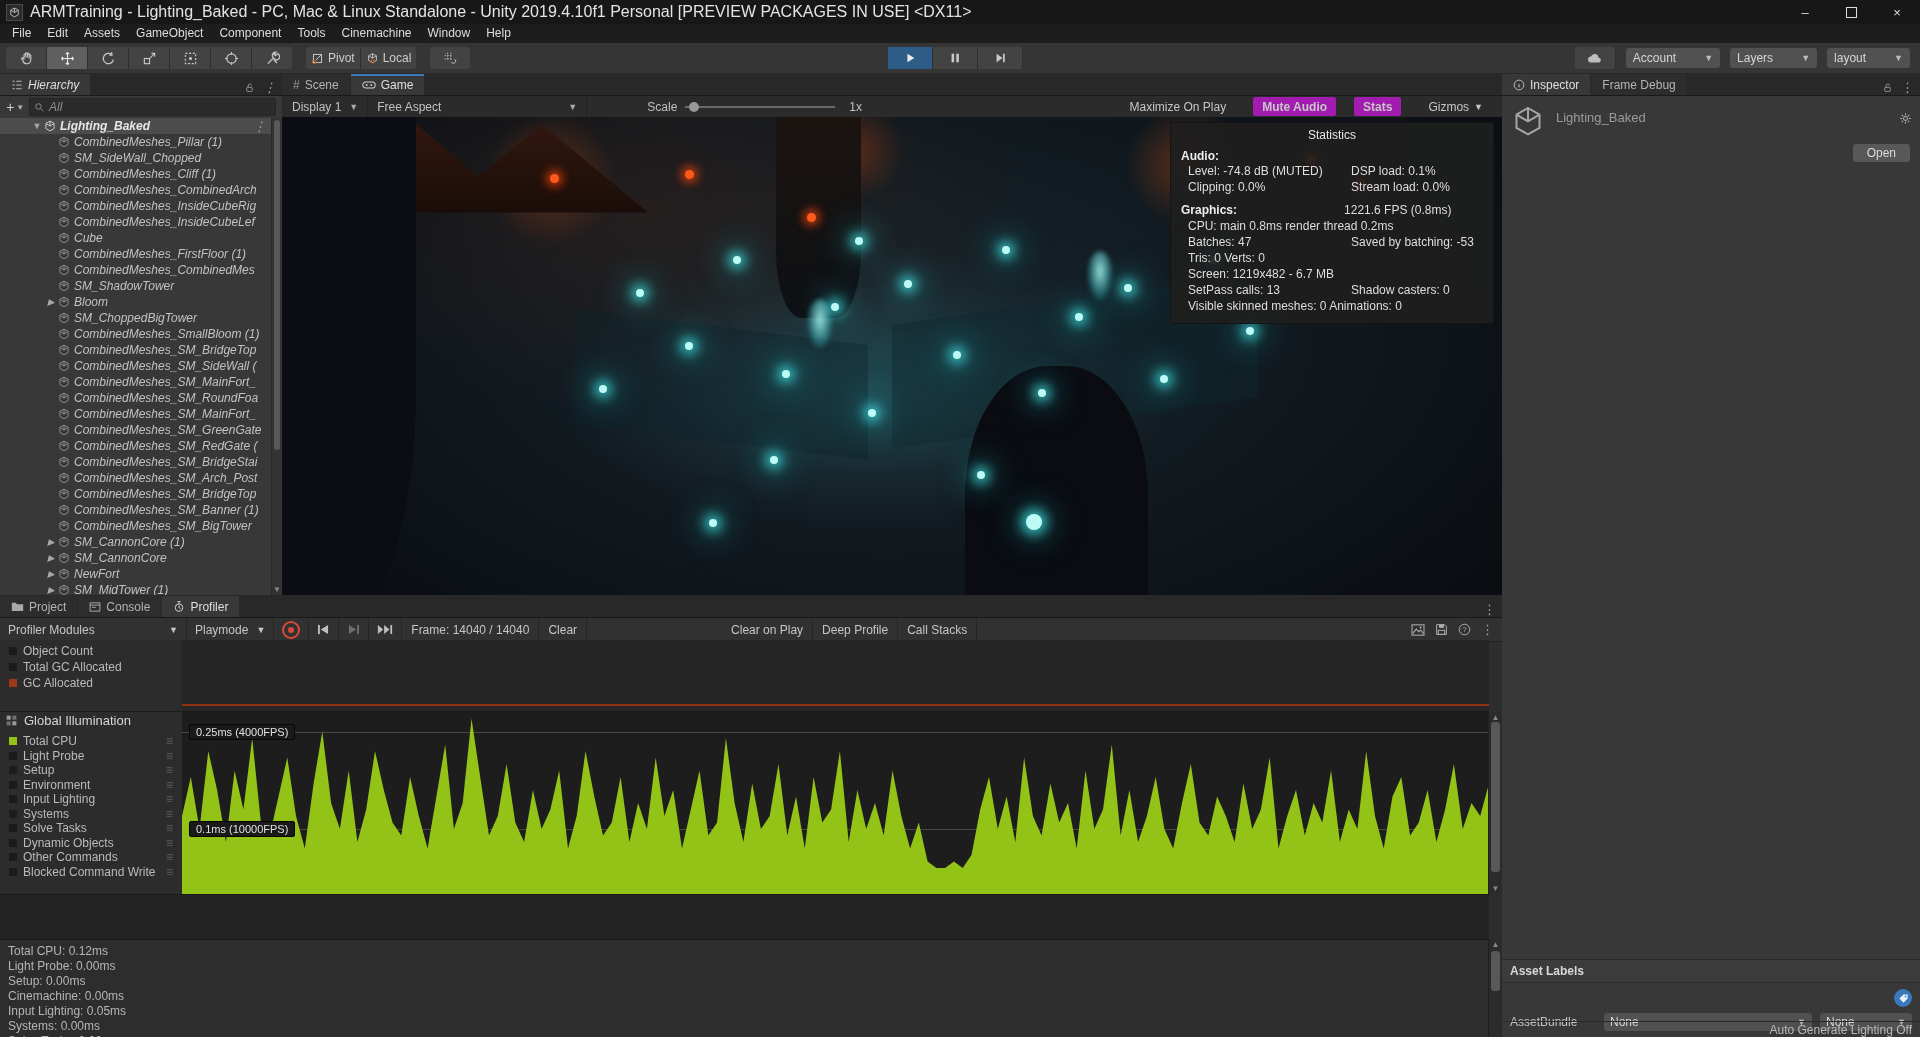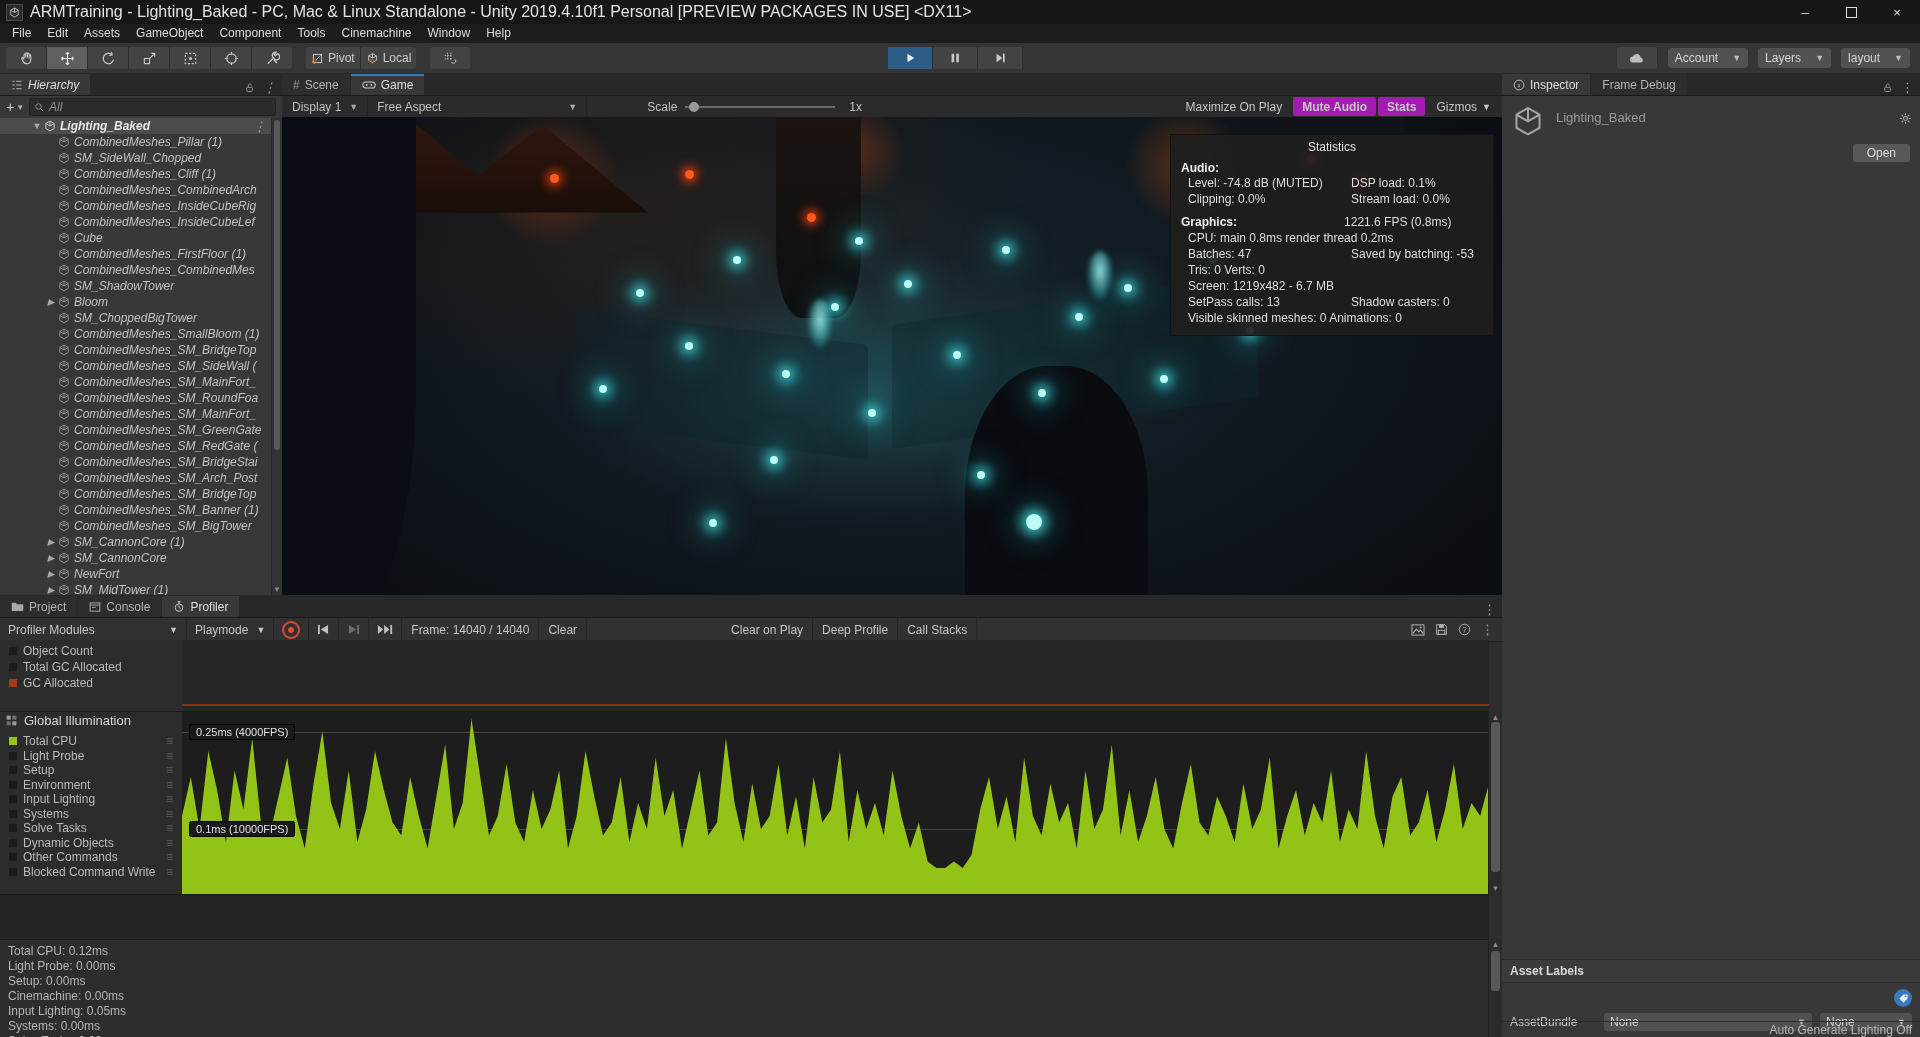--- a/index.html
+++ b/index.html
@@ -30,21 +30,21 @@
         gap:4px;border-right:1px solid #2e2e2e;padding:0 5px;color:#cdcdcd;}
   .btngroup .tbtn:first-child{border-radius:3px 0 0 3px;}
   .btngroup .tbtn:last-child{border-radius:0 3px 3px 0;border-right:none;}
   .btngroup.single .tbtn{border-radius:3px;border-right:none;}
   .tbtn.sel{background:#5f5f5f;}
   .tbtn.playsel{background:#2d5d87;}
   .playgroup{position:absolute;left:888px;top:4px;display:flex;}
   .playgroup .tbtn{min-width:34px;}
   .tb-right{margin-left:auto;display:flex;align-items:center;gap:10px;margin-right:10px;}
   .dd{background:#515151;border-radius:3px;height:20px;display:flex;align-items:center;
-      padding:0 7px;gap:14px;color:#d6d6d6;}
+      padding:0 7px;gap:28px;color:#d6d6d6;}
   .dd .car{font-size:9px;color:#bdbdbd;}
 
   
   .tabstrip{background:#282828;display:flex;align-items:flex-end;height:22px;border-bottom:1px solid #191919;}
   .tab{height:21px;display:flex;align-items:center;gap:5px;padding:0 11px;background:#2d2d2d;
        color:#b3b3b3;margin-right:1px;}
   .tab.active{background:#383838;color:#dfdfdf;}
   .tab.bluetop{box-shadow:inset 0 2px 0 #3a79bb;}
   .strip-right{margin-left:auto;display:flex;align-items:center;gap:8px;padding-right:6px;color:#9a9a9a;}
   .kebab{color:#a5a5a5;font-size:13px;}
@@ -72,41 +72,41 @@
   
   .gameview{position:absolute;left:282px;top:73px;width:1220px;height:522px;background:#383838;overflow:hidden;}
   .g-controls{height:21px;background:#2b2b2b;border-bottom:1px solid #191919;display:flex;align-items:center;
               color:#c0c0c0;padding:0 1px;}
   .g-dd{display:flex;align-items:center;gap:8px;padding:0 9px;height:21px;border-right:1px solid #222;}
   .g-dd .car{font-size:9px;color:#a8a8a8;}
   .scale-wrap{display:flex;align-items:center;gap:8px;margin-left:60px;}
   .slider-track{width:150px;height:2px;background:#6a6a6a;position:relative;}
   .slider-knob{position:absolute;left:4px;top:-4px;width:10px;height:10px;border-radius:50%;background:#999;}
   .g-right{margin-left:auto;display:flex;align-items:center;height:21px;}
-  .g-btn{padding:0 9px;height:19px;display:flex;align-items:center;gap:5px;margin:1px;color:#c6c6c6;}
+  .g-btn{padding:0 9px;height:19px;display:flex;align-items:center;gap:5px;margin:9px;color:#c6c6c6;}
   .g-btn.pressed{background:#a21caf;border-radius:2px;font-weight:bold;}
   .scene{position:absolute;left:0;top:44px;right:0;bottom:0;overflow:hidden;
      background:
        radial-gradient(ellipse 430px 190px at 48% 57%, rgba(52,118,128,.33), rgba(0,0,0,0) 72%),
        radial-gradient(ellipse 260px 120px at 48% 56%, rgba(24,66,76,.55), rgba(0,0,0,0) 75%),
        radial-gradient(circle 95px at 22% 13%, rgba(190,75,18,.40), rgba(0,0,0,0) 70%),
        radial-gradient(circle 70px at 47% 7%, rgba(185,66,14,.38), rgba(0,0,0,0) 70%),
        radial-gradient(circle 85px at 74% 10%, rgba(195,80,20,.40), rgba(0,0,0,0) 70%),
        radial-gradient(ellipse 520px 260px at 30% 20%, rgba(72,36,24,.35), rgba(0,0,0,0) 75%),
        radial-gradient(ellipse 980px 520px at 50% 45%, #18262d 0%, #0a0d12 78%),
        #090b0f;}
   .lamp{position:absolute;width:8px;height:8px;border-radius:50%;background:#bdfcf6;
         box-shadow:0 0 12px 5px rgba(64,225,225,.75), 0 0 30px 12px rgba(30,160,170,.35);}
   .wisp{position:absolute;width:26px;height:50px;border-radius:50%;
         background:radial-gradient(ellipse at 50% 40%, rgba(170,255,250,.85), rgba(60,200,210,.35) 55%, rgba(0,0,0,0) 75%);
         filter:blur(2px);}
   .reddot{position:absolute;width:9px;height:9px;border-radius:50%;background:#ff5a1e;
           box-shadow:0 0 10px 4px rgba(255,70,10,.7);}
   .silh{position:absolute;background:#0a0d12;}
-  .stats-overlay{position:absolute;top:17px;right:8px;width:302px;background:rgba(30,30,30,.93);
+  .stats-overlay{position:absolute;top:5px;right:8px;width:302px;background:rgba(30,30,30,.93);
                  border:1px solid #141414;padding:5px 10px 9px 10px;color:#dedede;z-index:5;}
   .stats-title{text-align:center;color:#e6e6e6;margin-bottom:4px;}
   .stats-h{font-weight:bold;color:#ececec;margin-top:7px;}
   .srow{display:flex;line-height:16px;}
   .srow .l{flex:0 0 54%;padding-left:7px;white-space:nowrap;}
   .srow .r{flex:1;white-space:nowrap;}
   .g-head{display:flex;margin-top:7px;line-height:16px;}
   .g-head .stats-h{margin-top:0;flex:0 0 54%;}
   .g-head .fps{flex:1;white-space:nowrap;}
 

